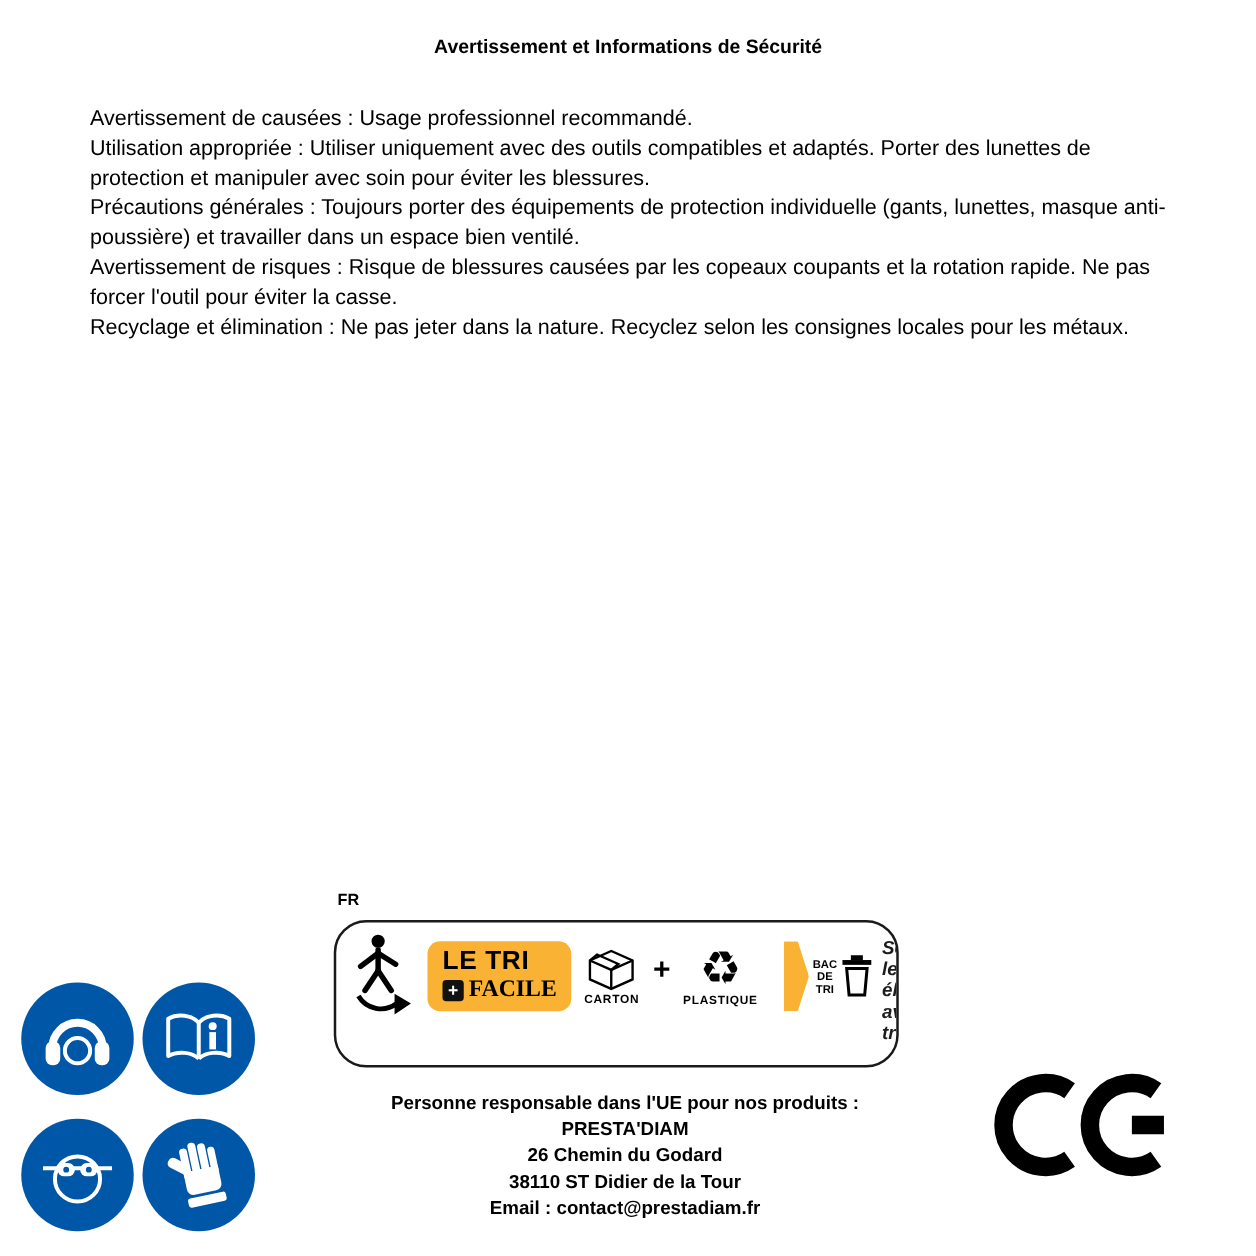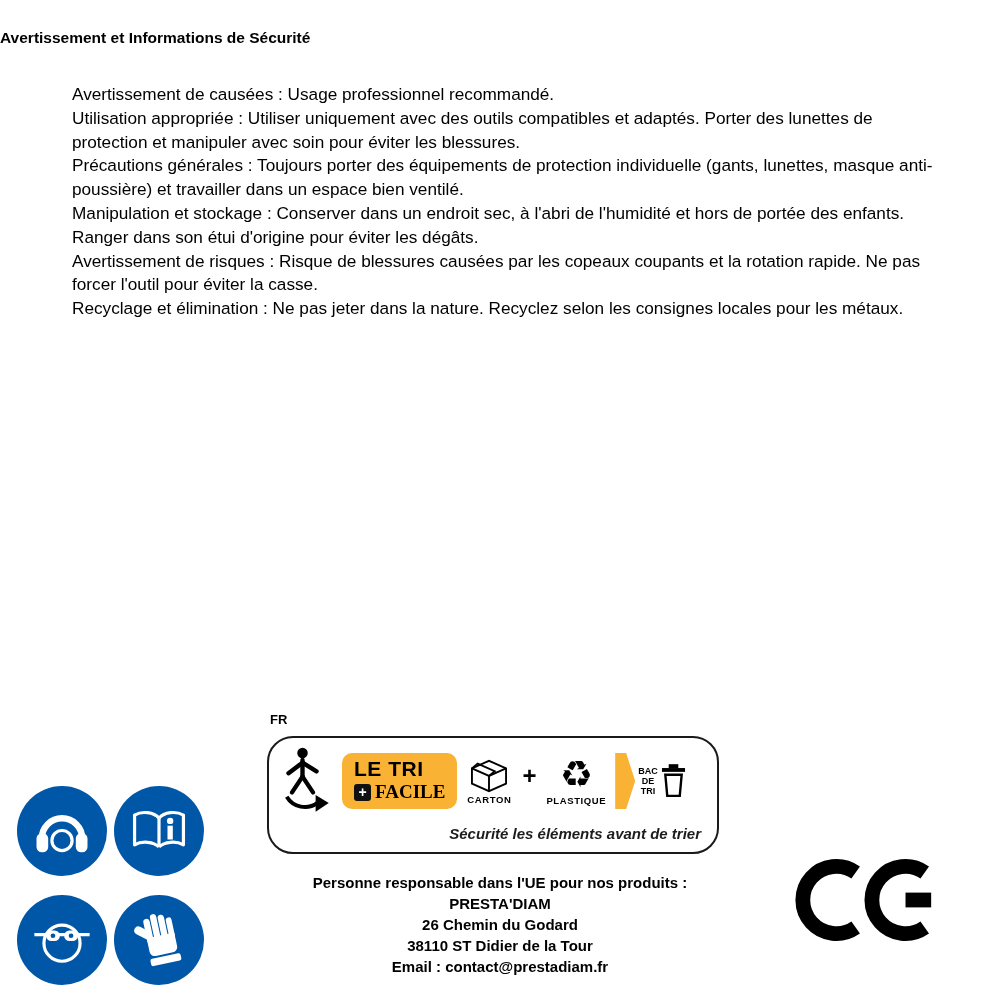--- a/index.html
+++ b/index.html
@@ -1,21 +1,21 @@
 <!DOCTYPE html>
 <html><head>
 <meta charset="utf-8">
 <style>
   html,body{margin:0;padding:0;}
   body{
     width:1005px;height:1005px;position:relative;background:#fff;
     font-family:"Liberation Sans",sans-serif;color:#000;overflow:hidden;
   }
   .page-title{
-    position:absolute;top:29px;left:0;right:0;text-align:left;
+    position:absolute;top:29px;left:0;right:0;text-align:center;
     font-size:15.5px;font-weight:bold;
   }
   .safety-text{
     position:absolute;left:72px;top:83px;width:866px;
     font-size:17.2px;line-height:23.8px;
   }
   .safety-text p{margin:0;}
   
   .icon-grid{
     position:absolute;left:17px;top:786px;width:190px;
@@ -25,21 +25,21 @@
     width:90px;height:90px;border-radius:50%;
     background:var(--blue,#0057A8);
     display:flex;align-items:center;justify-content:center;
   }
   .picto svg{width:68px;height:68px;}
   
   .fr-label{position:absolute;left:270px;top:712px;font-size:13px;font-weight:bold;}
   .tri-banner{
     position:absolute;left:267px;top:736px;width:452px;height:118px;
     border:2px solid #1a1a1a;border-radius:26px;background:#fff;
-    box-sizing:border-box;display:flex;flex-direction:column;overflow:hidden;
+    box-sizing:border-box;display:flex;flex-direction:row;overflow:hidden;
   }
   .banner-row1{display:flex;align-items:center;height:78px;gap:9px;padding:4px 8px 0 10px;}
   .triman svg{width:54px;height:70px;display:block;}
   .tri-tile{
     background:var(--yellow,#F9B233);border-radius:10px;padding:5px 12px 7px 12px;
     display:flex;flex-direction:column;line-height:1.05;
   }
   .tri-line1{font-size:21px;font-weight:800;letter-spacing:.5px;}
   .tri-line2{display:flex;align-items:center;gap:4px;margin-top:2px;}
   .plus-box{
@@ -47,21 +47,21 @@
     display:flex;align-items:center;justify-content:center;
     font-size:14px;font-weight:bold;line-height:1;
   }
   .tri-facile{font-size:19px;font-weight:800;font-family:Liberation Serif, serif;}
   .material{display:flex;flex-direction:column;align-items:center;gap:1px;}
   .material-label{font-size:9.5px;font-weight:bold;letter-spacing:.6px;}
   .plus-sep{font-size:24px;font-weight:bold;margin:0 1px 10px 1px;}
   .recycle-glyph{
     font-family:"DejaVu Sans",sans-serif;font-size:37px;line-height:38px;color:#000;
   }
-  .bac{display:flex;align-items:center;gap:3px;margin-left:0;}
+  .bac{display:flex;align-items:center;gap:3px;margin-left:12px;}
   .bac-chevron{
     width:20px;height:56px;background:var(--yellow,#F9B233);
     clip-path:polygon(0 0,55% 0,100% 50%,55% 100%,0 100%);
   }
   .bac-text{display:flex;flex-direction:column;text-align:center;
     font-size:9px;font-weight:800;line-height:10px;}
   .banner-row2{
     flex:1;display:flex;justify-content:flex-end;align-items:center;
     padding:0 16px 6px 0;font-style:italic;font-weight:bold;font-size:15px;color:#1c1c1c;
   }
@@ -77,21 +77,20 @@
 </style>
 </head>
 <body style="--blue: #0057A8; --yellow: #F9B233;">
 
 <div class="page-title">Avertissement et Informations de Sécurité</div>
 
 <div class="safety-text">
   <p>Avertissement de causées : Usage professionnel recommandé.</p>
   <p>Utilisation appropriée : Utiliser uniquement avec des outils compatibles et adaptés. Porter des lunettes de protection et manipuler avec soin pour éviter les blessures.</p>
   <p>Précautions générales : Toujours porter des équipements de protection individuelle (gants, lunettes, masque anti-poussière) et travailler dans un espace bien ventilé.</p>
-  <p>Manipulation et stockage : Conserver dans un endroit sec, à l'abri de l'humidité et hors de portée des enfants. Ranger dans son étui d'origine pour éviter les dégâts.</p>
   <p>Avertissement de risques : Risque de blessures causées par les copeaux coupants et la rotation rapide. Ne pas forcer l'outil pour éviter la casse.</p>
   <p>Recyclage et élimination : Ne pas jeter dans la nature. Recyclez selon les consignes locales pour les métaux.</p>
 </div>
 
 <div class="icon-grid">
   <div class="picto">
     <svg viewBox="0 0 64 64">
       <path d="M13 39 a19 19 0 0 1 38 0" fill="none" stroke="#fff" stroke-width="6"></path>
       <circle cx="32" cy="41" r="9.5" fill="none" stroke="#fff" stroke-width="3"></circle>
       <rect x="8" y="34" width="11" height="18" rx="5" fill="#fff"></rect>

